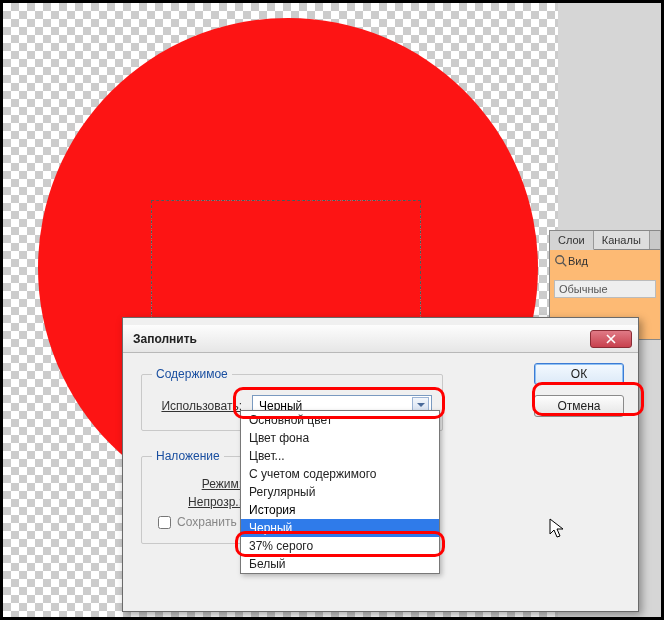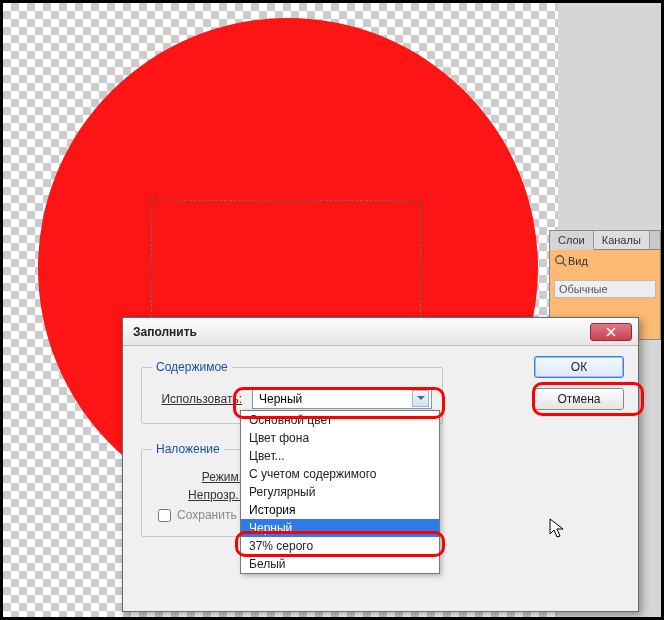--- a/index.html
+++ b/index.html
@@ -42,21 +42,21 @@
   .panel-label { font-size:11px; color:#333; }
   .mode-row { margin-top:12px; font-size:11px; color:#555; padding:2px 4px; border:1px solid #bbb; background:#eee; }
 
   
   .dialog {
     position:absolute; left:122px; top:317px; width:517px; height:295px;
     background:#f0f0f0; border:1px solid #6a6a6a; box-shadow: 3px 3px 8px rgba(0,0,0,.35);
   }
   .titlebar {
     height:28px; background:linear-gradient(#fdfdfd,#e6e6e6); border-bottom:1px solid #b8b8b8;
-    display:flex; align-items:center; justify-content:space-between; padding:0 6px 0 10px;
+    display:flex; align-items:center; justify-content:space-between; padding:0 6px 0 10px;margin-top:7px;
   }
   .titlebar-title { font-weight:700; color:#222; }
   .close-btn {
     width:42px; height:18px; background:linear-gradient(#e07a86,#c8414e);
     border:1px solid #8a2c35; border-radius:3px; display:flex; align-items:center; justify-content:center;
     color:#fff; font-weight:700; cursor:default;
   }
   .close-btn svg { width:10px; height:10px; }
 
   .dialog-body { position:relative; padding:14px 18px; }

